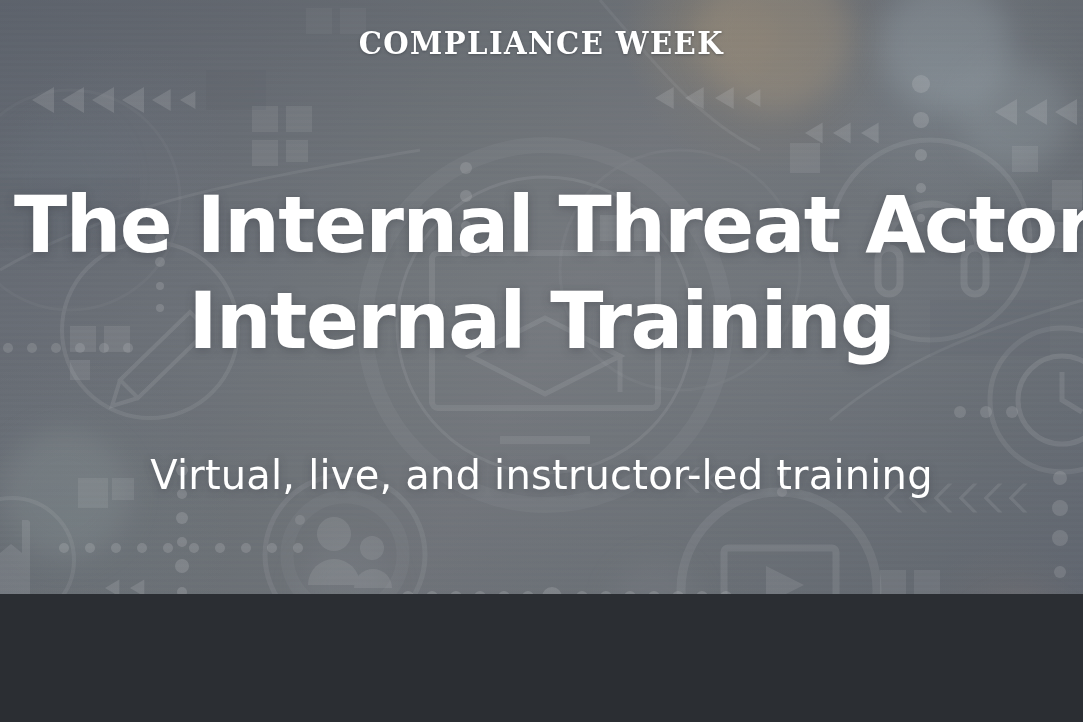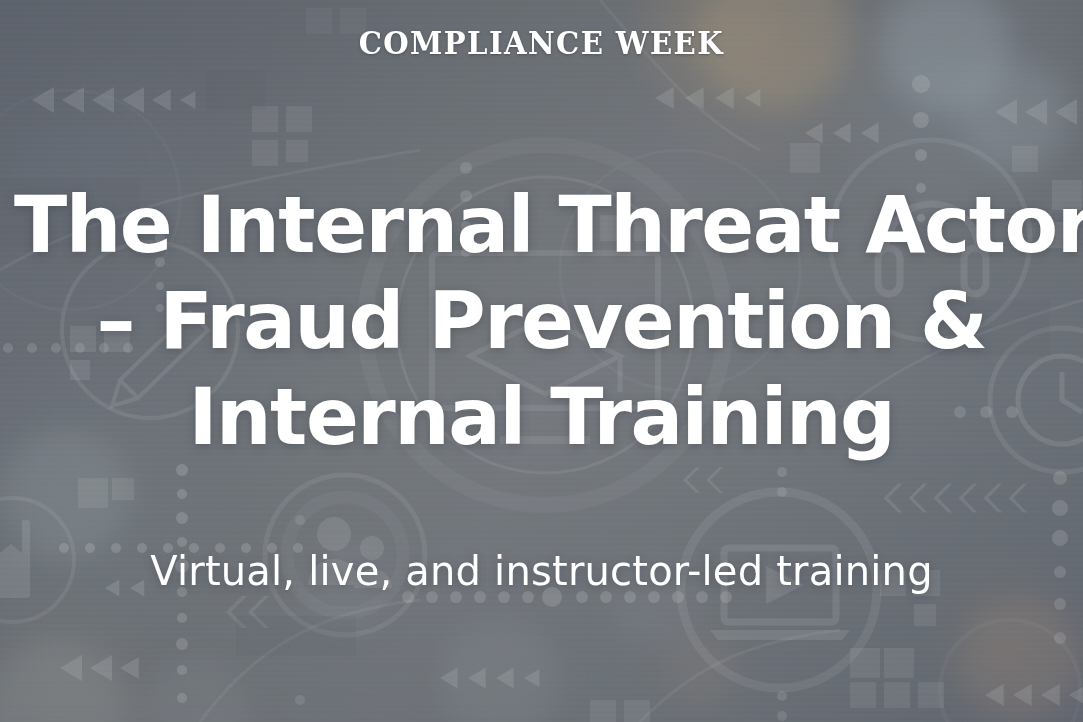--- a/index.html
+++ b/index.html
@@ -8,21 +8,21 @@
     padding: 0;
     background: #2b2e33;
   }
   body {
     font-family: "Liberation Sans", sans-serif;
   }
 
   #banner {
     position: relative;
     width: 1083px;
-    height: 722px;
+    height: 594px;
     overflow: hidden;
     background: #737373;
     isolation: isolate;
   }
 
   
   .bg-base {
     position: absolute;
     inset: 0;
     background:
@@ -535,21 +535,20 @@
   </svg>
 
   <div class="scrim"></div>
 
   <div class="content">
 
     <div class="logo">COMPLIANCE WEEK</div>
 
     <h1 class="headline">
       <span class="hl-line hl-1">The Internal Threat Actor</span>
-      <span class="hl-line hl-2">– Fraud Prevention &amp;</span>
       <span class="hl-line hl-3">Internal Training</span>
     </h1>
 
     <div class="subtitle">Virtual, live, and instructor-led training</div>
 
 
   </div>
 </div>
 
 </body></html>

